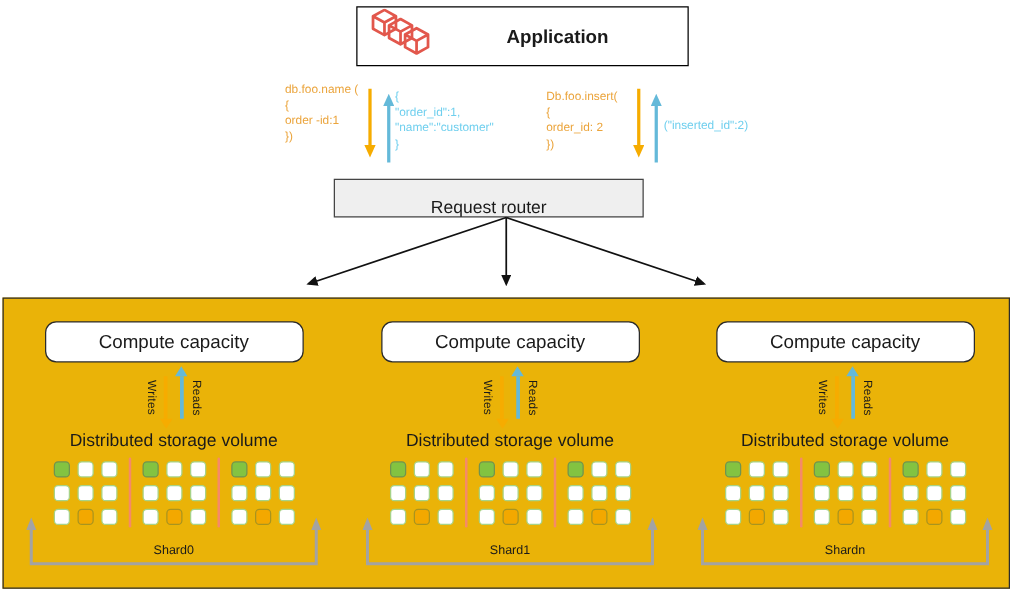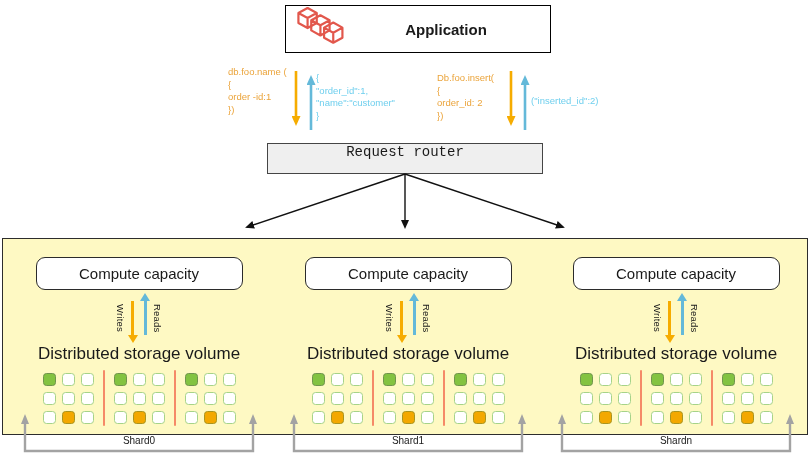--- a/index.html
+++ b/index.html
@@ -20,45 +20,45 @@
     border:1.2px solid #000;background:#fff;display:flex;align-items:center;box-sizing:border-box;z-index:2;
   }
   .app-icon{margin-left:8px;flex:0 0 auto;}
   .app-label{flex:1;text-align:center;font-weight:bold;font-size:15px;margin-right:14px;}
   
   .code{position:absolute;font-size:9.5px;line-height:12.5px;white-space:pre;z-index:2;}
   .code.amber{color:var(--code-orange);}
   .code.blue{color:var(--code-blue);}
   
   .router-box{
-    position:absolute;left:267px;top:143px;width:276px;height:31px;
+    position:absolute;left:267px;top:143px;width:248px;height:31px;
     background:var(--router-bg);border:1.5px solid #454545;box-sizing:border-box;
-    display:flex;align-items:flex-start;justify-content:center;font-size:14px;z-index:2;font-family:Liberation Mono, monospace;
+    display:flex;align-items:flex-end;justify-content:center;font-size:14px;z-index:2;
   }
   
   .cluster-label{position:absolute;left:16px;top:207px;font-size:15px;font-weight:bold;}
   .cluster-box{
-    position:absolute;left:2px;top:238px;width:806px;height:197px;
-    border:1.6px solid #2d2d2d;box-sizing:border-box;background:#fef9c3;
+    position:absolute;left:2px;top:238px;width:806px;height:233px;
+    border:1.6px solid #2d2d2d;box-sizing:border-box;background:#eab308;
   }
   
   .column{position:absolute;top:18px;width:236px;height:198px;display:flex;flex-direction:column;align-items:center;}
   .col-0{left:18px;} .col-1{left:287px;} .col-2{left:555px;}
   .compute-box{
     width:207px;height:33px;border:1.4px solid #2b2b2b;border-radius:9px;background:#fff;
     display:flex;align-items:center;justify-content:center;font-size:15px;box-sizing:border-box;
   }
   .rw{display:flex;align-items:center;margin-top:5px;height:46px;}
   .vlabel{writing-mode:vertical-rl;font-size:9.5px;color:#1a1a1a;letter-spacing:0.2px;}
   .arrow-v{width:2.6px;height:34px;position:relative;margin:0 5px;}
   .arrow-down{background:var(--write-arrow);}
   .arrow-down::after{content:"";position:absolute;bottom:-8px;left:-3.8px;border-left:5px solid transparent;border-right:5px solid transparent;border-top:8px solid var(--write-arrow);}
   .arrow-up{background:var(--read-arrow);}
   .arrow-up::before{content:"";position:absolute;top:-8px;left:-3.8px;border-left:5px solid transparent;border-right:5px solid transparent;border-bottom:8px solid var(--read-arrow);}
-  .dsv-label{font-size:17px;margin-top:3px;}
+  .dsv-label{font-size:14px;margin-top:3px;}
   .grid{display:flex;align-items:center;gap:9px;margin-top:6px;}
   .sq-group{display:grid;grid-template-columns:repeat(3,13px);grid-auto-rows:13px;gap:6px;}
   .sq{border:1.5px solid var(--square-border);border-radius:3.5px;background:#fff;box-sizing:border-box;}
   .sq.green{background:var(--square-green);border-color:#70944E;}
   .sq.orange{background:var(--square-orange);border-color:#A8941F;}
   .sep{width:2px;height:56px;background:var(--separator);border-radius:1px;}
   .bracket{position:absolute;bottom:0;left:0;}
   .bracket path{stroke:var(--bracket-gray);stroke-width:2.4;fill:none;}
   .bracket polygon{fill:var(--bracket-gray);}
   .shard-label{position:absolute;bottom:9px;left:0;width:100%;text-align:center;font-size:10px;}

